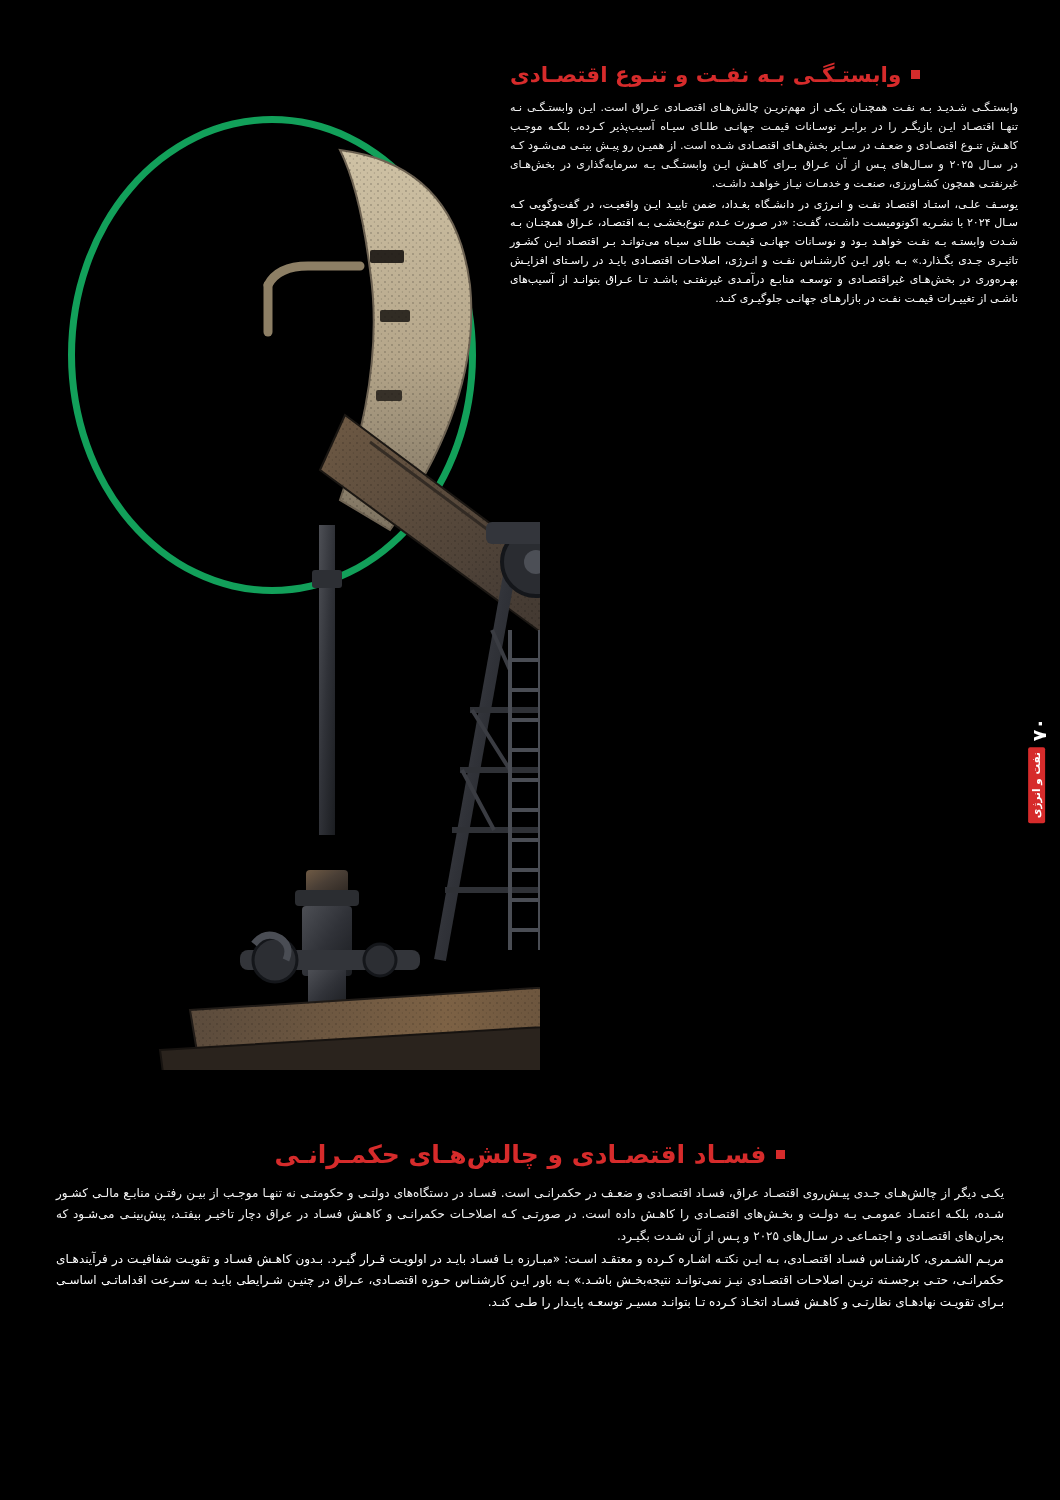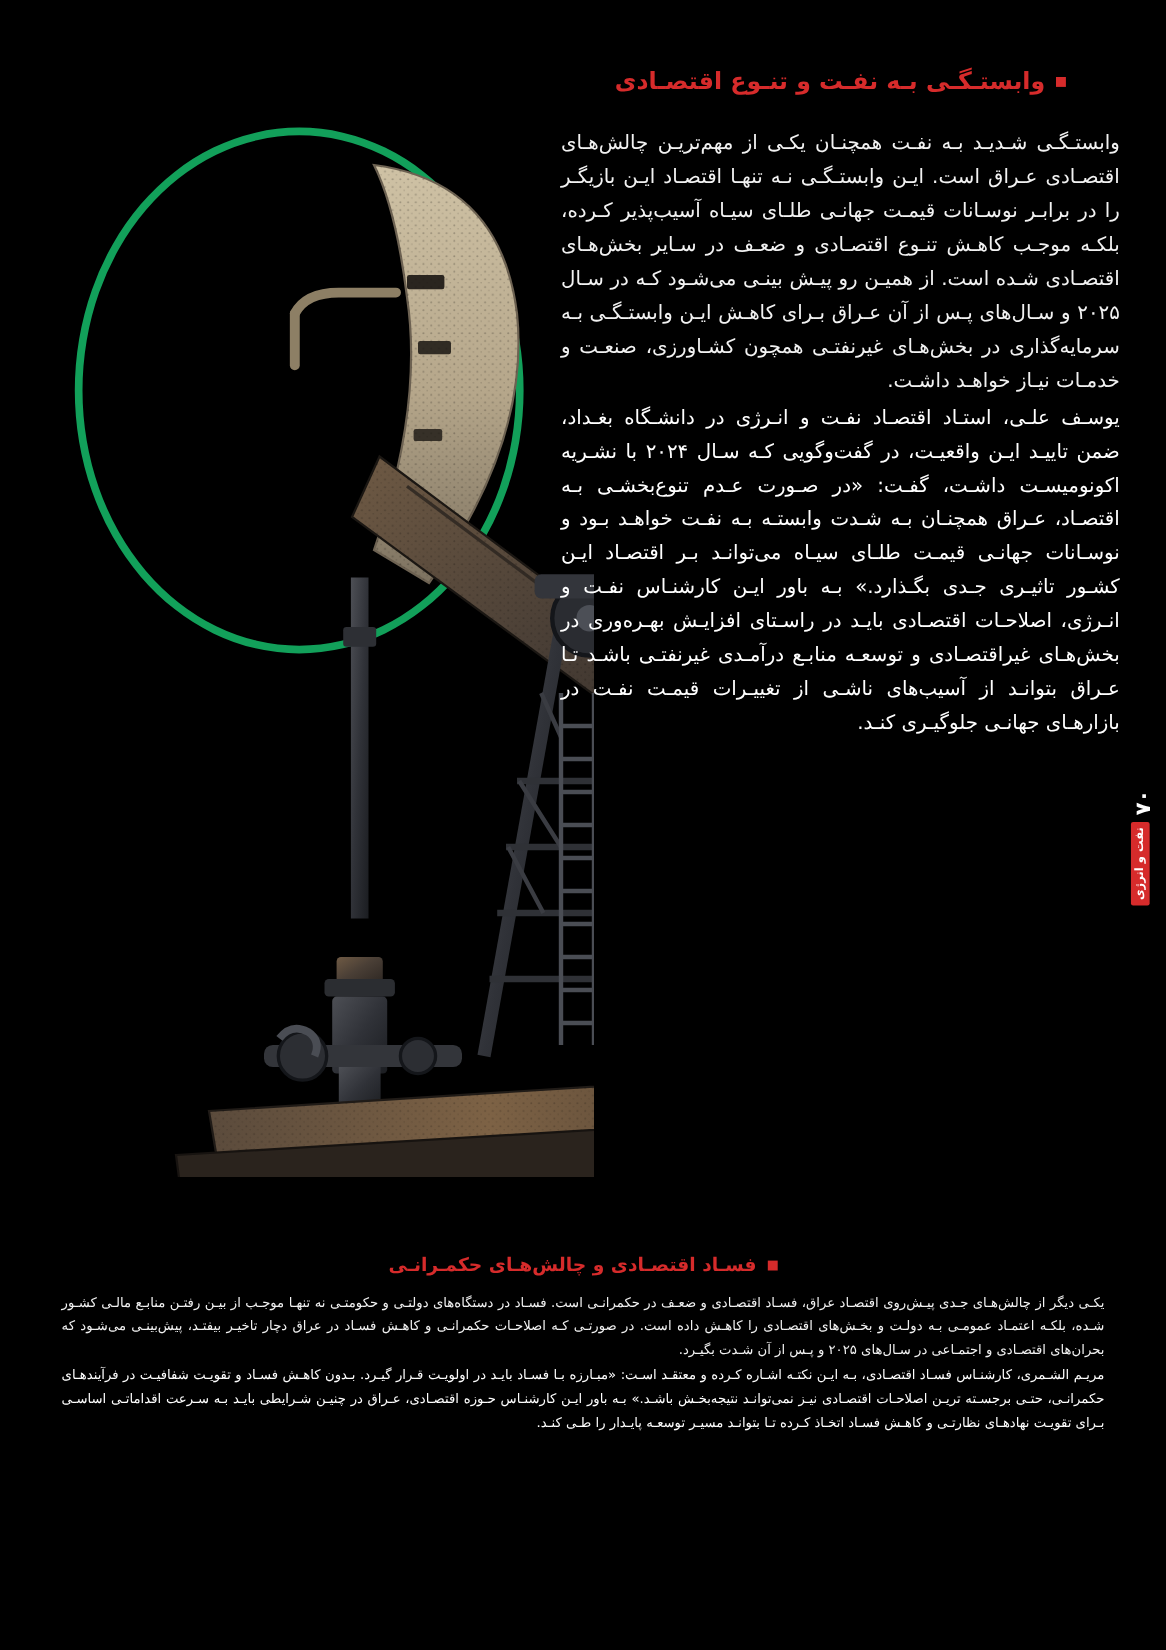--- a/index.html
+++ b/index.html
@@ -54,41 +54,41 @@
     position: absolute;
     right: 42px;
     top: 62px;
     width: 508px;
     text-align: justify;
     direction: rtl;
   }
   .heading-row {
     display: flex;
     align-items: center;
-    justify-content: center;
+    justify-content: flex-end;
     gap: 10px;
-    margin-bottom: 28px;
+    margin-bottom: 12px;
   }
   .sec-heading {
     color: #d62b2b;
     font-size: 21.5px;
     font-weight: bold;
     letter-spacing: 0.5px;
     white-space: nowrap;
   }
   .sq-bullet {
     width: 9px;
     height: 9px;
     background: #d62b2b;
     display: inline-block;
     flex: 0 0 auto;
   }
   p.body {
     margin: 0 0 2px 0;
-    font-size: 18px;
+    font-size: 11px;
     line-height: 1.72;
     color: #f2f2f2;
     text-align: justify;
     text-justify: inter-word;
   }
   p.body.bold {
     font-weight: normal;
     color: #ffffff;
   }
   .col-right p.body { text-align: justify; }
@@ -99,21 +99,21 @@
     left: 56px;
     right: 56px;
     top: 1140px;
     direction: rtl;
   }
   .bottom .heading-row {
     justify-content: center;
     margin-bottom: 14px;
   }
   .bottom .sec-heading {
-    font-size: 17px;
+    font-size: 25px;
   }
   .bottom p.body {
     font-size: 12px;
     line-height: 1.78;
   }
 
   
   .folio {
     position: absolute;
     right: 10px;

